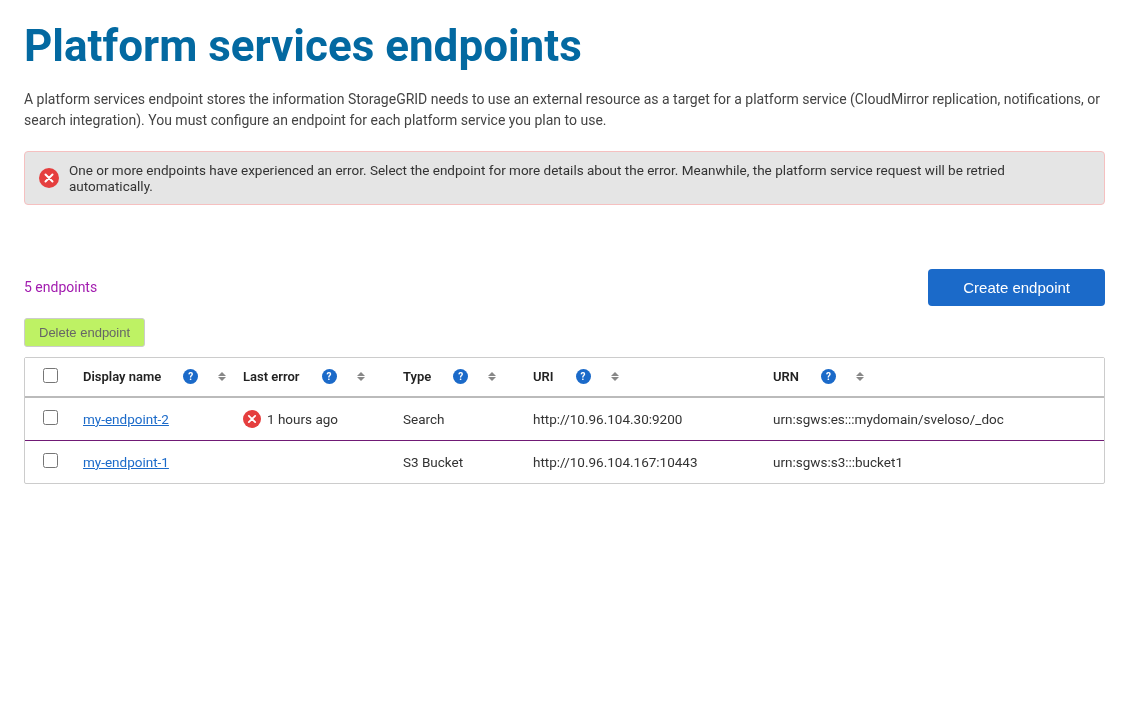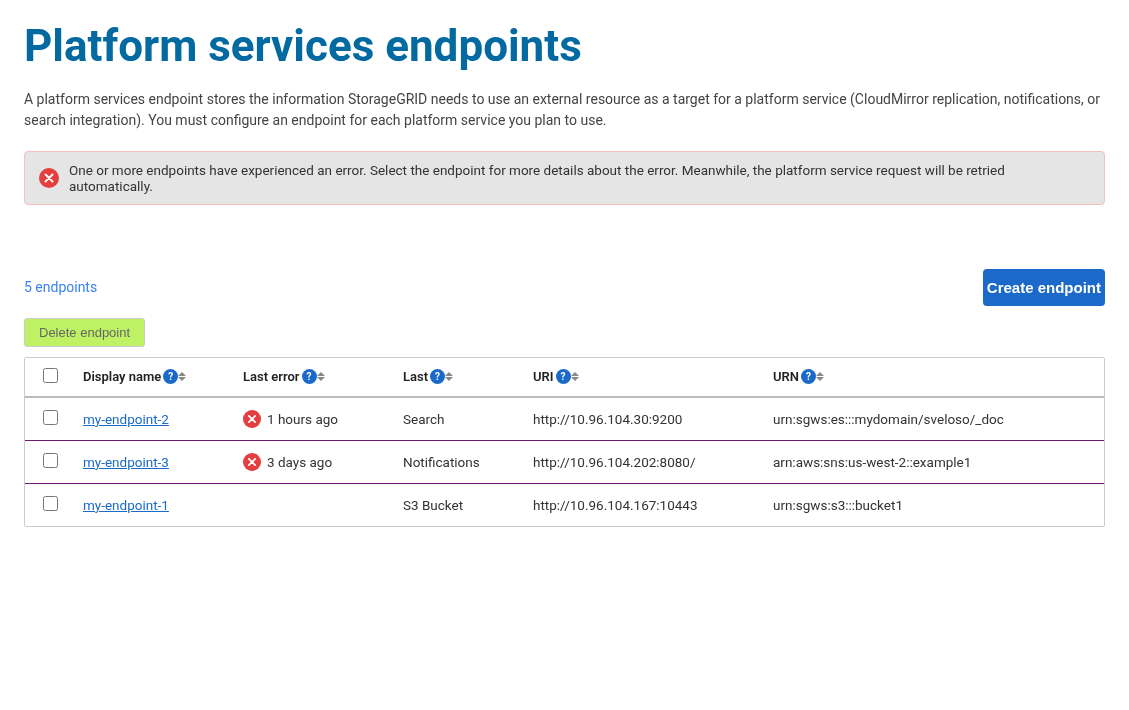--- a/index.html
+++ b/index.html
@@ -46,30 +46,30 @@
       color: #333;
     }
     .toolbar {
       display: flex;
       align-items: center;
       justify-content: space-between;
       margin-bottom: 12px;
     }
     .endpoints-count {
       font-size: 14px;
-      color: #3b82f6;
+      color: #a21caf;
       margin-top: 44px;
     }
     .create-btn {
       background: #1b6ac9;
       color: #fff;
       border: none;
-      padding: 10px 4px;
+      padding: 10px 35px;
       font-size: 15px;
-      font-weight: 700;
+      font-weight: 400;
       border-radius: 4px;
       cursor: pointer;
       white-space: nowrap;
       margin-top: 44px;
     }
     .delete-btn {
       background: #bef264;
       color: #666;
       border: 1px solid #ccc;
       padding: 6px 14px;
@@ -170,21 +170,21 @@
       cursor: pointer;
     }
     input[type="checkbox"] {
       width: 15px;
       height: 15px;
       cursor: pointer;
     }
     .th-inner {
       display: flex;
       align-items: center;
-      gap: 0;
+      gap: 20px;
     }
   </style>
 </head>
 <body>
 
 <h1 class="page-title">Platform services endpoints</h1>
 <p class="page-description">A platform services endpoint stores the information StorageGRID needs to use an external resource as a target for a platform service (CloudMirror replication, notifications, or search integration). You must configure an endpoint for each platform service you plan to use.</p>
 
 <div class="error-banner">
   <svg class="error-icon" viewBox="0 0 20 20" fill="none" xmlns="http://www.w3.org/2000/svg">
@@ -225,21 +225,21 @@
             <span>Last error</span>
             <span class="help-icon">?</span>
             <span class="sort-arrows">
               <span class="sort-arrow-up"></span>
               <span class="sort-arrow-down"></span>
             </span>
           </div>
         </th>
         <th class="col-type">
           <div class="th-inner">
-            <span>Last</span>
+            <span>Type</span>
             <span class="help-icon">?</span>
             <span class="sort-arrows">
               <span class="sort-arrow-up"></span>
               <span class="sort-arrow-down"></span>
             </span>
           </div>
         </th>
         <th class="col-uri">
           <div class="th-inner">
             <span>URI</span>
@@ -274,36 +274,20 @@
               </svg>
               <span>1 hours ago</span>
             </div>
           </td>
           <td class="col-type">Search</td>
           <td class="col-uri">http://10.96.104.30:9200</td>
           <td class="col-urn">urn:sgws:es:::mydomain/sveloso/_doc</td>
         </tr>
         <tr>
           <td class="col-checkbox"><input type="checkbox" style=""></td>
-          <td class="col-display-name"><span class="link-text">my-endpoint-3</span></td>
-          <td class="col-last-error">
-            <div class="error-cell">
-              <svg class="error-circle" viewBox="0 0 20 20" fill="none">
-                <circle cx="10" cy="10" r="10" fill="#e53e3e"></circle>
-                <path d="M6.5 6.5L13.5 13.5M13.5 6.5L6.5 13.5" stroke="white" stroke-width="2" stroke-linecap="round"></path>
-              </svg>
-              <span>3 days ago</span>
-            </div>
-          </td>
-          <td class="col-type">Notifications</td>
-          <td class="col-uri">http://10.96.104.202:8080/</td>
-          <td class="col-urn">arn:aws:sns:us-west-2::example1</td>
-        </tr>
-        <tr>
-          <td class="col-checkbox"><input type="checkbox" style=""></td>
           <td class="col-display-name"><span class="link-text">my-endpoint-1</span></td>
           <td class="col-last-error"></td>
           <td class="col-type">S3 Bucket</td>
           <td class="col-uri">http://10.96.104.167:10443</td>
           <td class="col-urn">urn:sgws:s3:::bucket1</td>
         </tr>
       </tbody>
   </table>
 </div>
 

